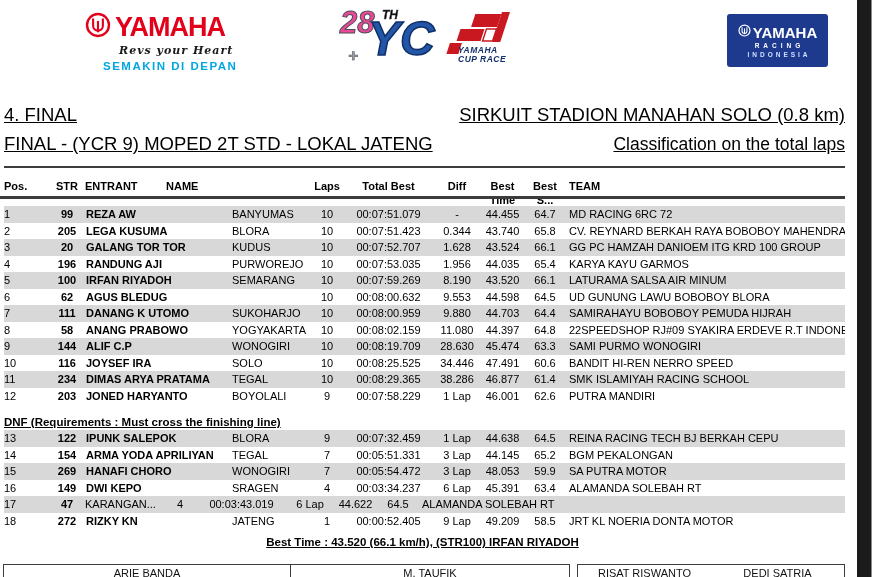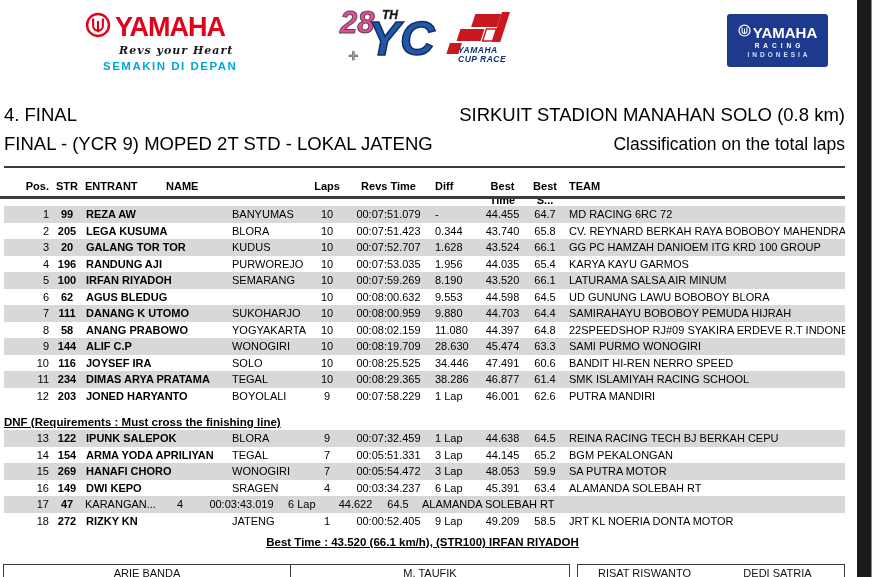--- a/index.html
+++ b/index.html
@@ -23,43 +23,43 @@
   .ycr-flag{position:absolute;left:118px;top:6px;}
   .ycr-series{position:absolute;left:130px;top:40px;font-size:8.5px;font-style:italic;font-weight:900;color:#13306b;letter-spacing:0.5px;line-height:9px;text-align:left;}
 
   .logo-right{position:absolute;right:28px;top:14px;width:101px;height:53px;background:#1e3a8f;border-radius:3px;display:flex;flex-direction:column;align-items:center;justify-content:center;gap:1px;}
   .lr-row{display:flex;align-items:center;gap:2px;}
   .lr-brand{color:#fff;font-weight:bold;font-size:15px;letter-spacing:0px;}
   .lr-racing{color:#fff;font-size:6.5px;font-weight:bold;letter-spacing:4px;margin-left:4px;}
   .lr-indo{color:#cfe0ff;font-size:6.5px;font-weight:bold;letter-spacing:3px;margin-left:3px;margin-top:1px;}
 
   
-  .titles{position:absolute;left:4px;top:104px;width:841px;}
+  .titles{position:absolute;left:4px;top:104px;width:841px;text-decoration:underline;}
   .t-row{display:flex;justify-content:space-between;align-items:baseline;}
   .t-row.second{margin-top:7px;}
   .t-session,.t-circuit{font-size:18.5px;}
   .t-event{font-size:18.5px;}
   .t-class{font-size:17.5px;}
   .rule-titles{position:absolute;left:4px;top:166px;width:841px;border-top:2px solid #3c3c3c;}
 
   
   .thead{position:absolute;left:4px;top:179px;width:841px;display:flex;font-weight:bold;font-size:11px;line-height:14px;}
   .rule-head{position:absolute;left:0px;top:196px;width:845px;border-top:3px solid #3c3c3c;}
   .rows-main{position:absolute;left:4px;top:206px;width:841px;}
   .rows-dnf{position:absolute;left:4px;top:430px;width:841px;}
   .trow{display:flex;height:16.5px;line-height:16.5px;font-size:11px;white-space:nowrap;}
   .trow.shade{background:#d8d8d8;}
   .cell{display:block;overflow:hidden;}
-  .c-pos{width:45px;text-align:right;}
+  .c-pos{width:45px;text-align:left;}
   .c-str{width:36px;text-align:center;font-weight:bold;}
   .c-name{width:146px;padding-left:1px;font-weight:bold;}
   .c-entrant{width:80px;}
   .c-laps{width:30px;text-align:center;}
   .c-total{width:93px;text-align:center;}
-  .c-diff{width:44px;text-align:left;}
+  .c-diff{width:44px;text-align:center;}
   .c-btime{width:47px;text-align:center;}
   .c-bspd{width:38px;text-align:center;}
   .c-team{flex:1;padding-left:5px;}
   .dnf-title{position:absolute;left:4px;top:416px;font-size:11.5px;font-weight:bold;text-decoration:underline;}
 
   
   .best-line{position:absolute;left:0px;top:536px;width:845px;text-align:center;font-size:11.5px;font-weight:bold;text-decoration:underline;}
   .obox{position:absolute;top:564px;height:16px;border:1.5px solid #3c3c3c;display:flex;overflow:hidden;font-size:11px;line-height:14px;color:#111;}
   .obox1{left:3px;width:565px;}
   .obox2{left:577px;width:266px;}
@@ -135,21 +135,21 @@
       </div>
     </div>
     <div class="rule-titles"></div>
 
     <div class="thead">
       <span class="cell c-pos">Pos.</span>
       <span class="cell c-str">STR</span>
       <span class="cell c-entrant">ENTRANT</span>
       <span class="cell c-name">NAME</span>
       <span class="cell c-laps">Laps</span>
-      <span class="cell c-total">Revs Time</span>
+      <span class="cell c-total">Total Best</span>
       <span class="cell c-diff">Diff</span>
       <span class="cell c-btime">Best Time</span>
       <span class="cell c-bspd">Best S...</span>
       <span class="cell c-team">TEAM</span>
     </div>
     <div class="rule-head"></div>
 
     <div class="rows-main">
         <div class="trow shade">
           <span class="cell c-pos">1</span>

